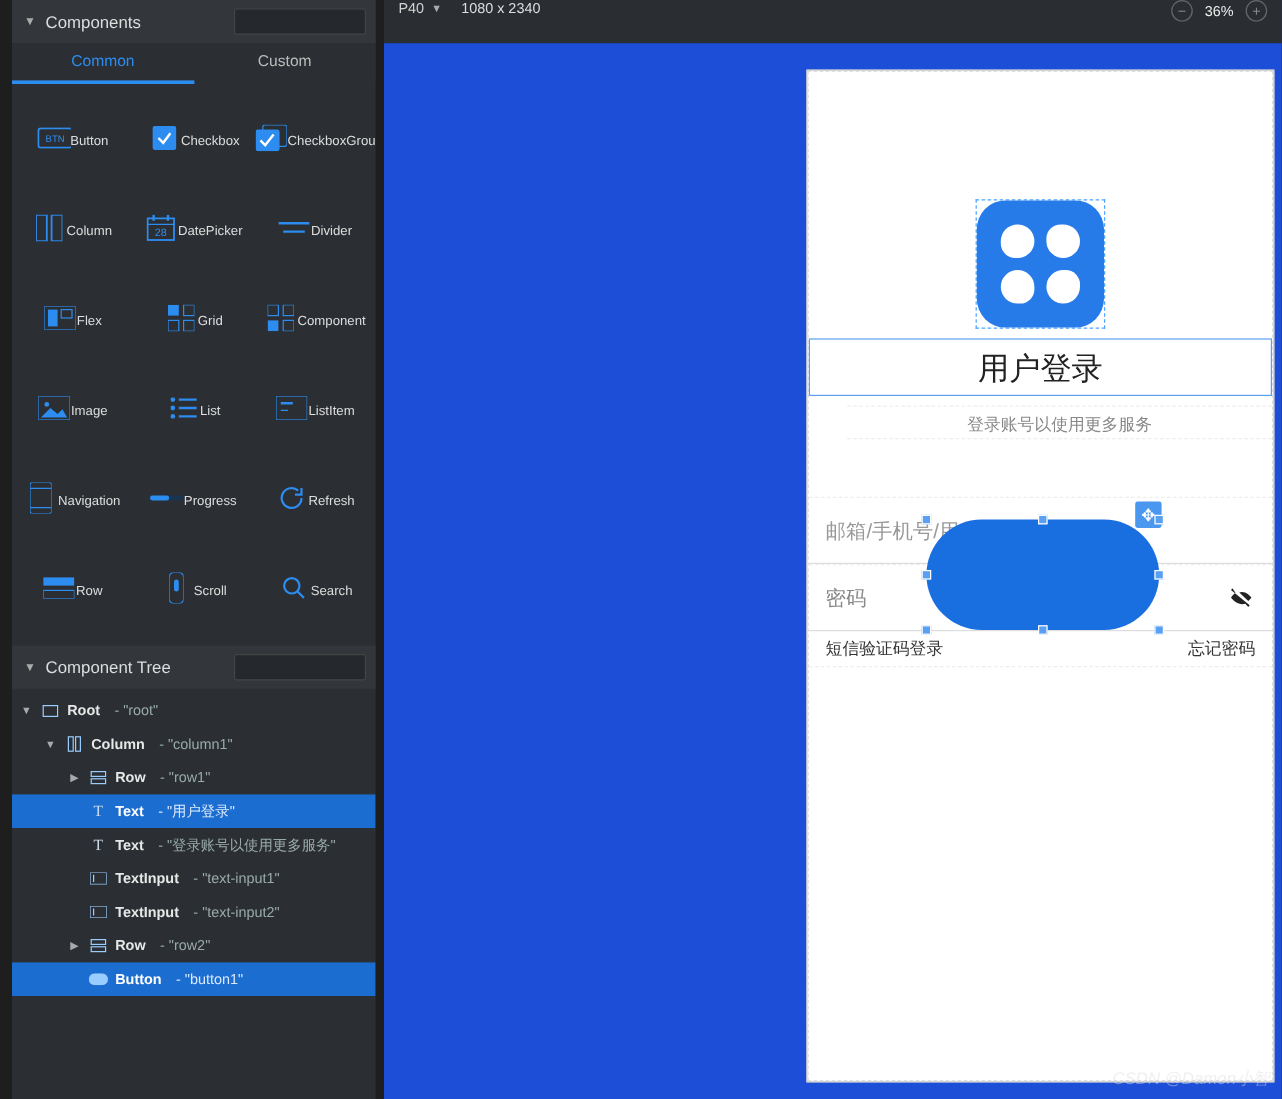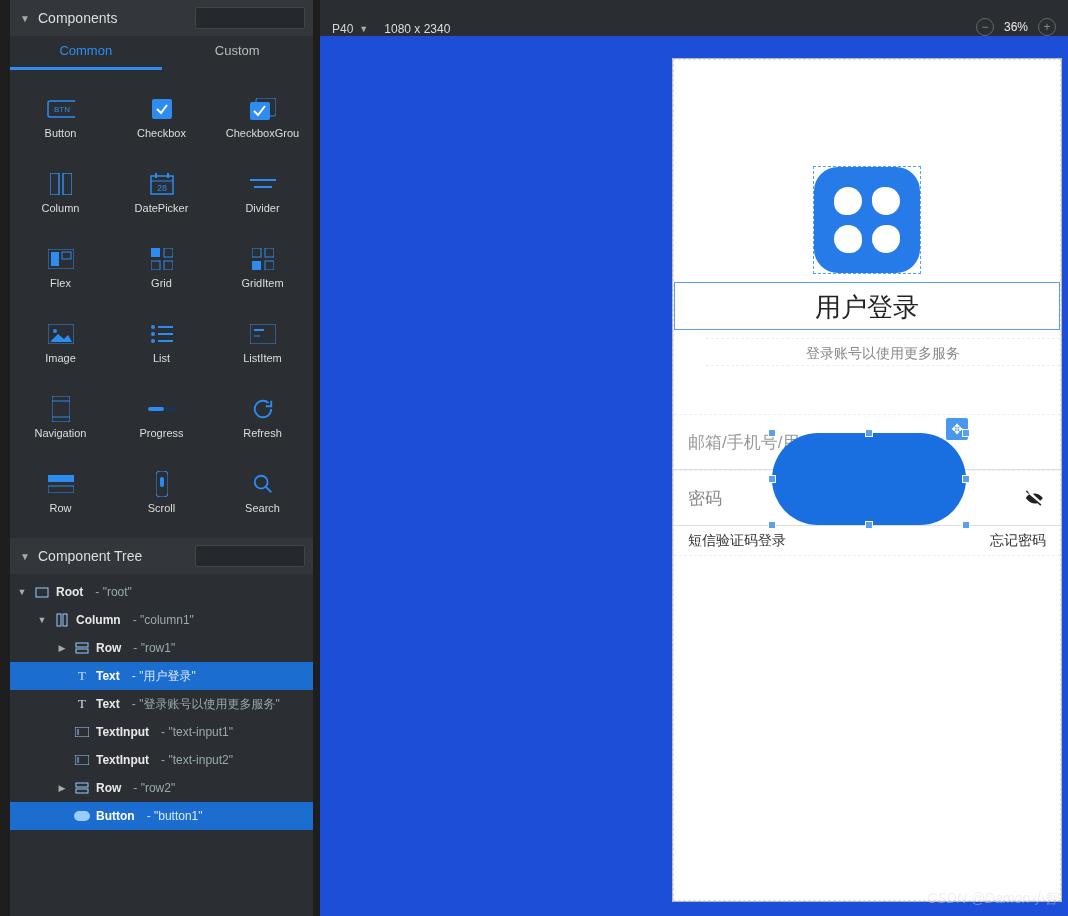--- a/index.html
+++ b/index.html
@@ -37,21 +37,21 @@
     color: #bbb; cursor: pointer; border-bottom: 3px solid transparent;
   }
   .tabs-row .tab.active { color: #2d8cf0; border-bottom-color: #2d8cf0; }
 
   .components-grid {
     flex: 0 0 auto;
     display: grid; grid-template-columns: repeat(3, 1fr);
     gap: 0px; padding: 10px 0 0 0;
   }
   .comp-item {
-    height: 75px; display: flex; flex-direction: column; align-items: center; justify-content: center;
+    height: 75px; display: flex; flex-direction: row; align-items: center; justify-content: center;
     cursor: grab;
   }
   .comp-item .ic { width: 28px; height: 24px; display: flex; align-items: center; justify-content: center; margin-bottom: 6px; }
   .comp-item .lbl { font-size: 11px; color: #ddd; }
 
   
   .tree-area { flex: 1; overflow: hidden; }
   .tree-body { padding: 4px 0; }
   .tree-row {
     height: 28px; display: flex; align-items: center; padding-left: 6px;
@@ -62,21 +62,21 @@
   .tree-row.selected .tg { color: #fff; }
   .tree-row .ticon { width: 16px; height: 16px; margin: 0 6px; display: flex; align-items: center; justify-content: center; }
   .tree-row .tname { font-weight: bold; color: #e8e8e8; }
   .tree-row.selected .tname { color: #fff; }
   .tree-row .tid { margin-left: 12px; color: #9aa; }
   .tree-row.selected .tid { color: #dbe9ff; }
 
   
   .device-bar {
     position: absolute; left: 320px; top: 0; right: 0; height: 36px;
-    background: #2a2e33; display: flex; align-items: flex-end; padding: 0 12px;
+    background: #2a2e33; display: flex; align-items: flex-start; padding: 0 12px;
     color: #d2d2d2; font-size: 12px;
   }
   .device-bar .dname { display: flex; align-items: center; gap: 6px; cursor: pointer; }
   .device-bar .dim { margin-left: 16px; color: #ddd; }
   .device-bar .zoom-controls { margin-left: auto; display: flex; align-items: center; gap: 10px; }
   .zoom-btn {
     width: 18px; height: 18px; border: 1px solid #666; border-radius: 50%;
     display: flex; align-items: center; justify-content: center; color: #888; cursor: pointer;
     font-size: 12px; line-height: 1;
   }
@@ -264,21 +264,21 @@
     </div>
     <div class="comp-item">
       <div class="ic">
           <svg width="22" height="22">
             <rect x="0" y="0" width="9" height="9" fill="none" stroke="#2d8cf0"></rect>
             <rect x="13" y="0" width="9" height="9" fill="none" stroke="#2d8cf0"></rect>
             <rect x="0" y="13" width="9" height="9" fill="#2d8cf0"></rect>
             <rect x="13" y="13" width="9" height="9" fill="none" stroke="#2d8cf0"></rect>
           </svg>
         </div>
-      <span class="lbl">GridItem</span>
+      <span class="lbl">Component</span>
     </div>
 
     <div class="comp-item">
       <div class="ic">
           <svg width="26" height="20">
             <rect x="0" y="0" width="26" height="20" fill="none" stroke="#2d8cf0"></rect>
             <circle cx="7" cy="7" r="2" fill="#2d8cf0"></circle>
             <path d="M2 18 L10 10 L16 15 L20 11 L24 18 Z" fill="#2d8cf0"></path>
           </svg>
         </div>

